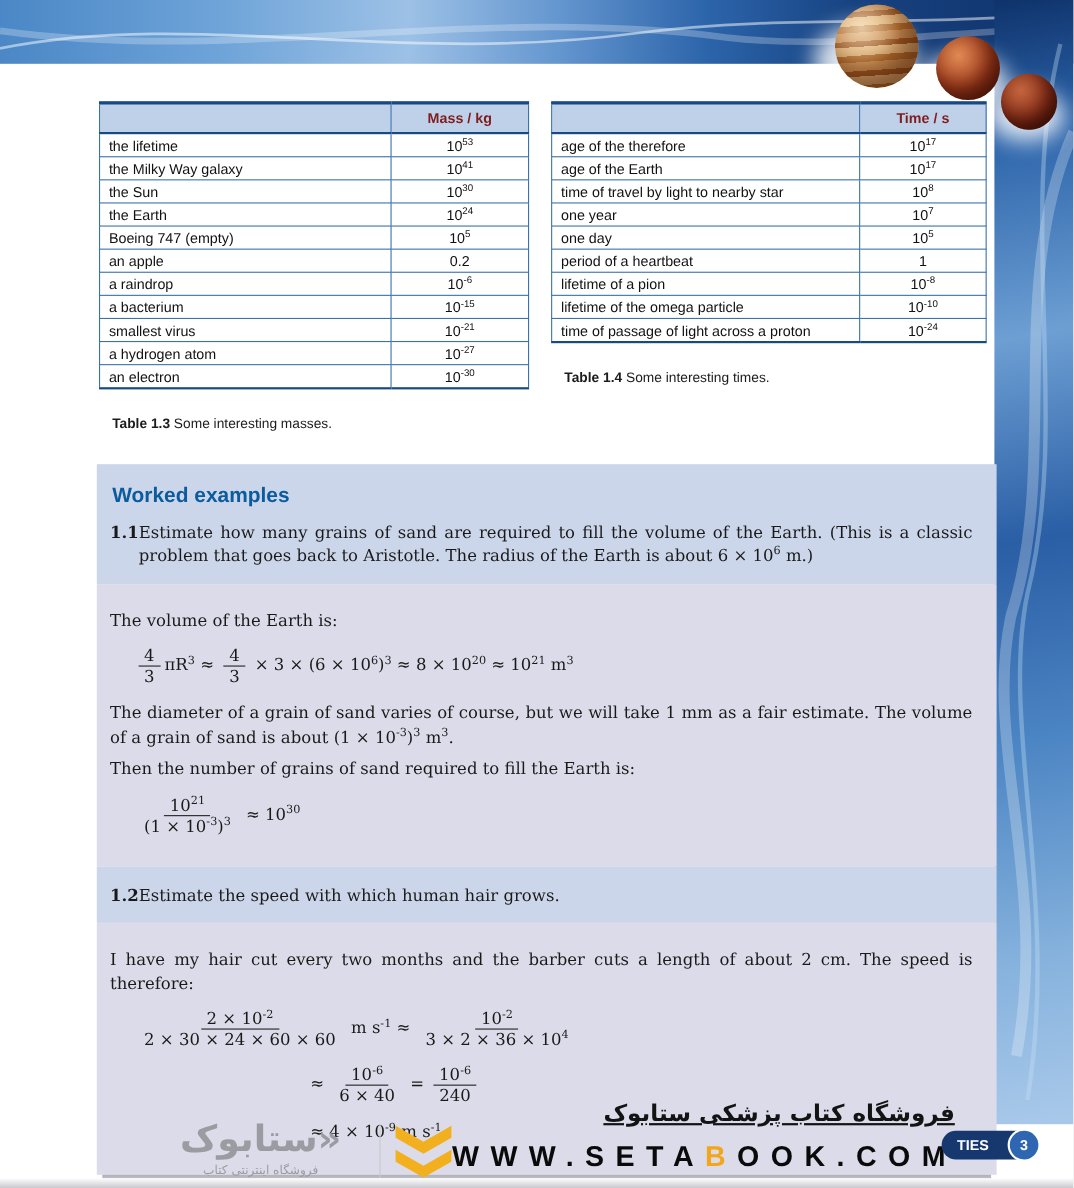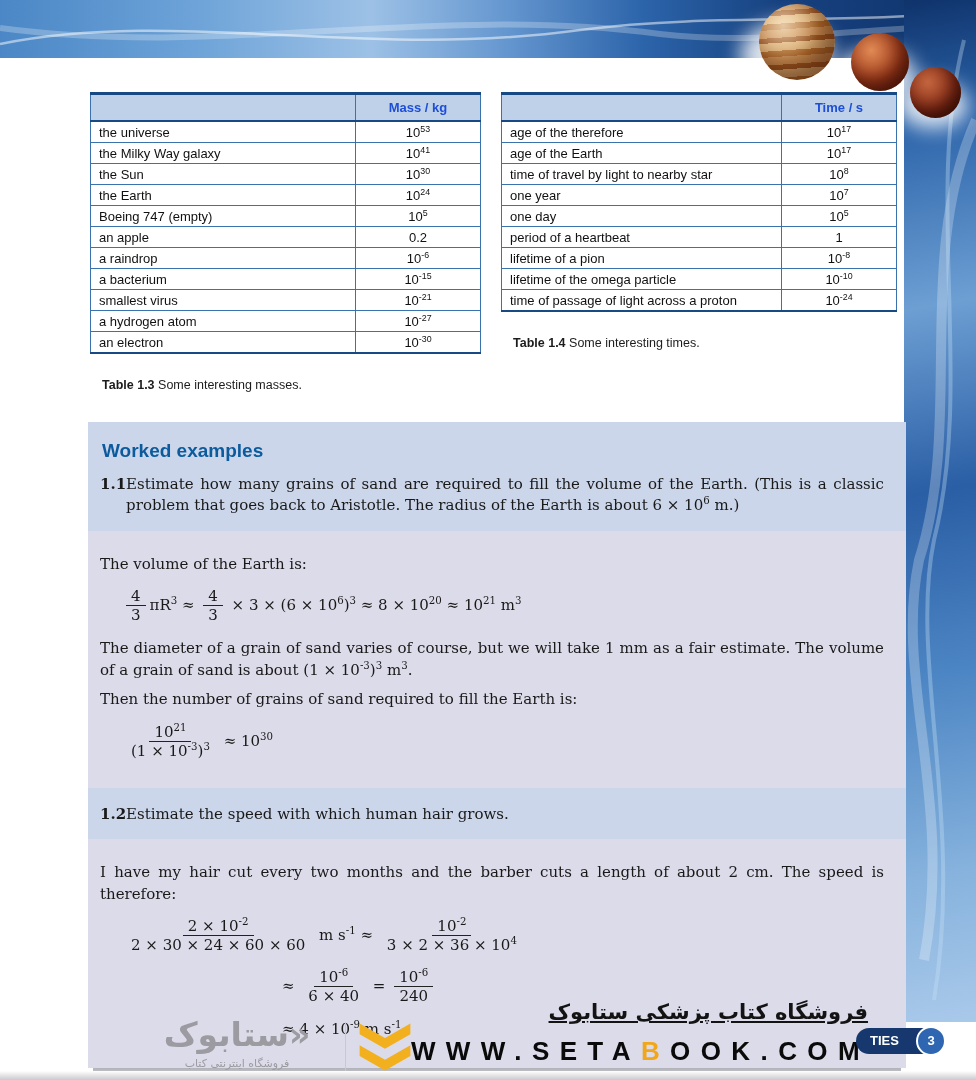--- a/index.html
+++ b/index.html
@@ -30,21 +30,21 @@
     box-shadow:inset -8px -10px 18px rgba(40,5,0,.6);}
   .planet-red{left:910px;top:67px;width:51px;height:51px;
     background:radial-gradient(circle at 35% 30%, #c2653e, #8e3019 58%, #531808 95%);
     box-shadow:inset -7px -9px 16px rgba(30,5,0,.65);}
 
   
   .tbl{position:absolute;border-collapse:collapse;background:#fff;
        font:13px/15px "Liberation Sans",sans-serif;color:#111;}
   .tbl th,.tbl td{border:1px solid #3a72ad;padding:2.5px 8px;}
   .tbl thead th{background:#bed1e8;border-top:3px solid #174a85;border-bottom:2px solid #174a85;
-       font-weight:bold;text-align:center;padding:5px 8px;color:#1d4ed8;}
+       font-weight:bold;text-align:center;padding:5px 8px;color:#7f1d1d;}
   .tbl td.val,.tbl th.val{text-align:center;}
   .tbl tbody tr:last-child td{border-bottom:2px solid #174a85;}
   #masses-table .val{width:108px;}
   #times-table .val{width:98px;}
   .tcap{position:absolute;margin:12px;font:12.5px "Liberation Sans",sans-serif;color:#1c1c1c;}
   .tcap .b{font-weight:bold;}
 
   
   .worked-panel{position:absolute;left:88px;top:422px;width:818px;}
   .wsec{padding:16px 22px 14px 12px;}
@@ -114,21 +114,21 @@
 
   <table class="tbl" id="masses-table" style="left:90px;top:92px;width:391px;">
     <thead>
       <tr>
         <th></th>
         <th class="val">Mass / kg</th>
       </tr>
     </thead>
     <tbody>
         <tr>
-          <td>the universe</td>
+          <td>the lifetime</td>
           <td class="val">10<sup>53</sup></td>
         </tr>
         <tr>
           <td>the Milky Way galaxy</td>
           <td class="val">10<sup>41</sup></td>
         </tr>
         <tr>
           <td>the Sun</td>
           <td class="val">10<sup>30</sup></td>
         </tr>

